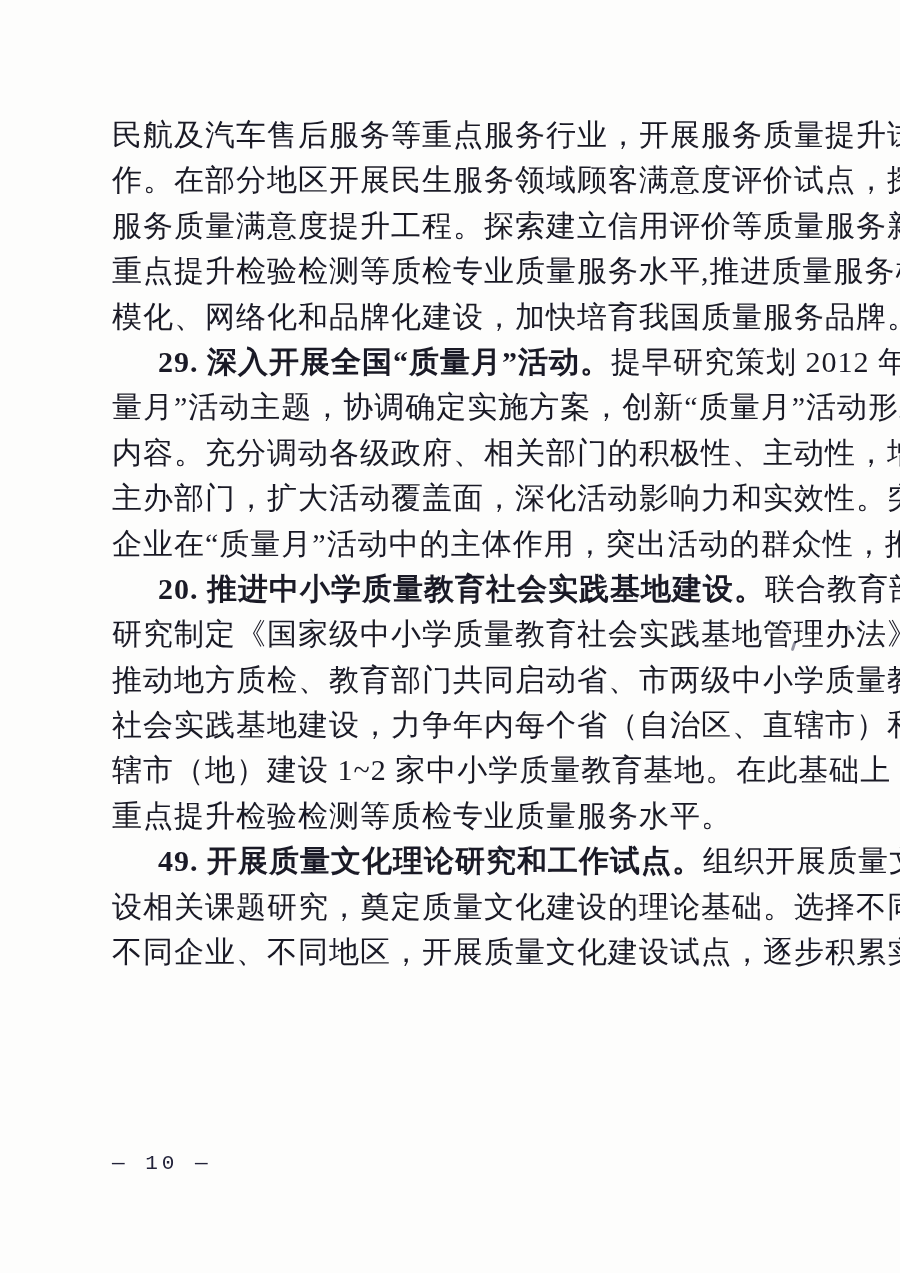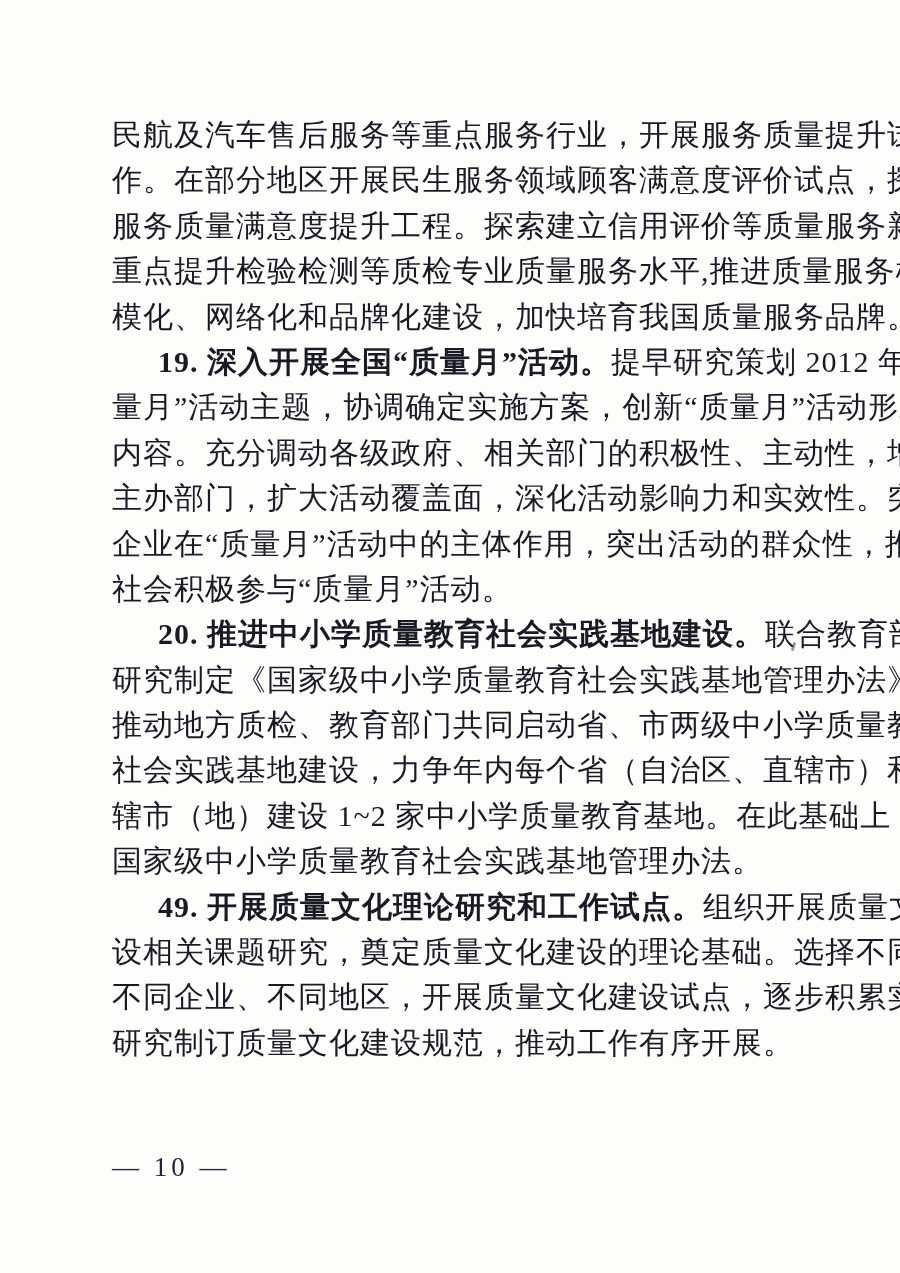--- a/index.html
+++ b/index.html
@@ -38,24 +38,24 @@
     font-weight: bold;
     letter-spacing: 2px;
   }
   .line.item .bold {
     font-weight: bold;
   }
   .footer-pagenum {
     position: absolute;
     left: 112px;
     top: 1152px;
-    font-size: 27px;
+    font-size: 21px;
     letter-spacing: 4px;
     color: #23233a;
-    font-family: Liberation Serif, serif;
+    font-family: Liberation Mono, monospace;
   }
   .speck {
     position: absolute;
     background: #3a3a55;
     opacity: 0.55;
   }
   .speck-1 { left: 792px; top: 642px; width: 3px; height: 9px; transform: rotate(18deg); border-radius: 2px; }
   .speck-2 { left: 846px; top: 625px; width: 4px; height: 6px; transform: rotate(30deg); border-radius: 2px; opacity: 0.3; }
 </style>
 </head>
@@ -64,38 +64,36 @@
 <div class="page">
   <div class="textblock">
 
     <div class="line">民航及汽车售后服务等重点服务行业，开展服务质量提升试点工</div>
     <div class="line">作。在部分地区开展民生服务领域顾客满意度评价试点，探索实施</div>
     <div class="line">服务质量满意度提升工程。探索建立信用评价等质量服务新业态，</div>
     <div class="line">重点提升检验检测等质检专业质量服务水平,推进质量服务机构规</div>
     <div class="line">模化、网络化和品牌化建设，加快培育我国质量服务品牌。</div>
 
 
-    <div class="line item indent"><span class="bold">19. 深入开展全国“质量月”活动。</span><span>提早研究策划 2012 年“质</span></div>
+    <div class="line item indent"><span class="bold">29. 深入开展全国“质量月”活动。</span><span>提早研究策划 2012 年“质</span></div>
     <div class="line">量月”活动主题，协调确定实施方案，创新“质量月”活动形式和</div>
     <div class="line">内容。充分调动各级政府、相关部门的积极性、主动性，增加活动</div>
     <div class="line">主办部门，扩大活动覆盖面，深化活动影响力和实效性。突出广大</div>
     <div class="line">企业在“质量月”活动中的主体作用，突出活动的群众性，推动全</div>
-    <div class="line">社会积极参与“质量月”活动。</div>
 
     <div class="line item indent"><span class="bold">20. 推进中小学质量教育社会实践基地建设。</span><span>联合教育部门</span></div>
     <div class="line">研究制定《国家级中小学质量教育社会实践基地管理办法》。</div>
     <div class="line">推动地方质检、教育部门共同启动省、市两级中小学质量教育</div>
     <div class="line">社会实践基地建设，力争年内每个省（自治区、直辖市）和省</div>
     <div class="line">辖市（地）建设 1~2 家中小学质量教育基地。在此基础上，开</div>
-    <div class="line">国家级中小学质量教育社会实践基地管理办法。</div>
+    <div class="line">重点提升检验检测等质检专业质量服务水平。</div>
 
     <div class="line item indent"><span class="bold">49. 开展质量文化理论研究和工作试点。</span><span>组织开展质量文化建</span></div>
     <div class="line">设相关课题研究，奠定质量文化建设的理论基础。选择不同行业、</div>
     <div class="line">不同企业、不同地区，开展质量文化建设试点，逐步积累实践经验。</div>
-    <div class="line">研究制订质量文化建设规范，推动工作有序开展。</div>
 
 
   </div>
 
   <div class="footer-pagenum">— 10 —</div>
 
   <div class="speck speck-1"></div>
   <div class="speck speck-2"></div>
 </div>
 

